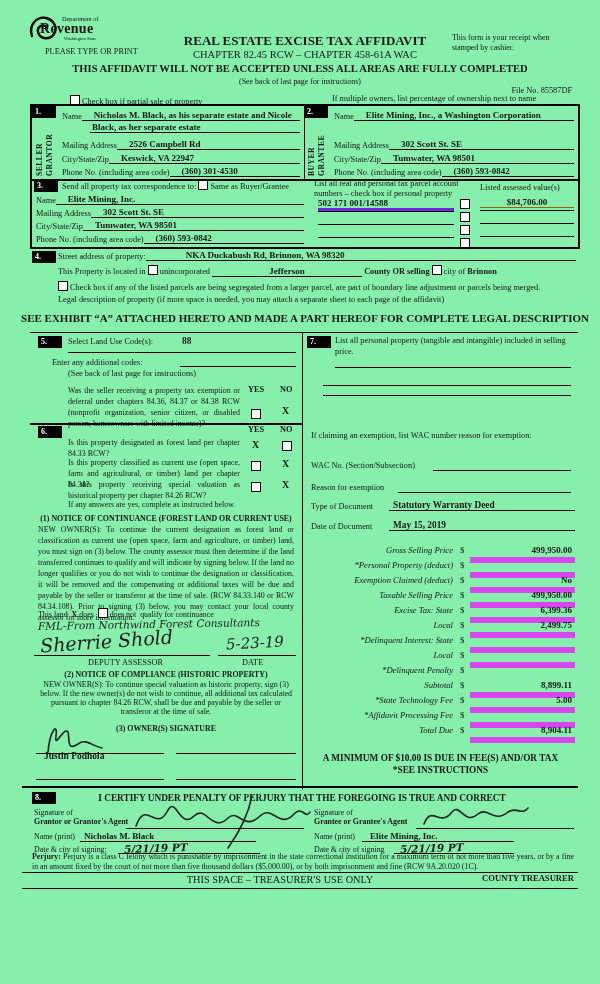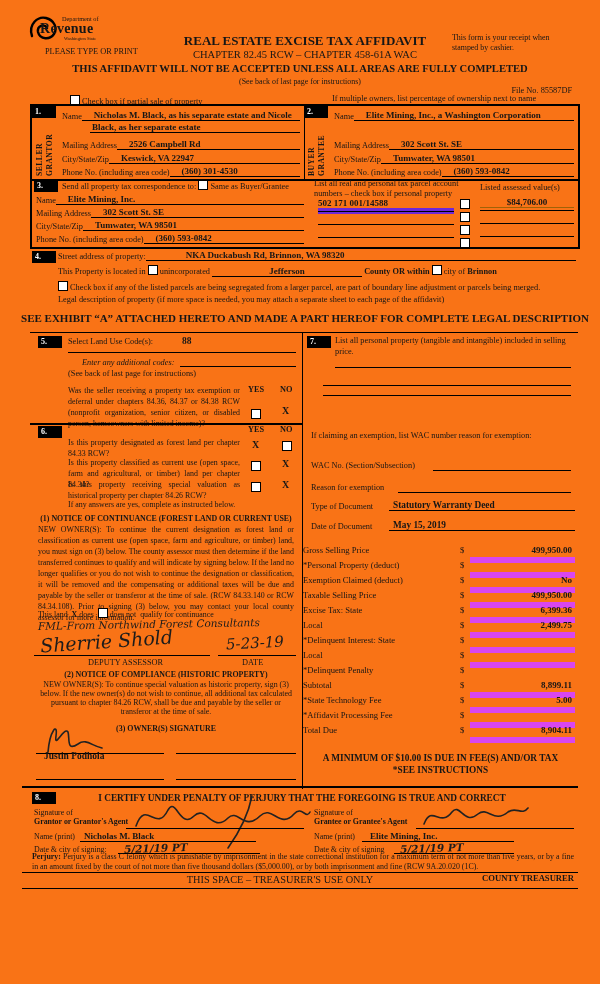--- a/index.html
+++ b/index.html
@@ -1,16 +1,16 @@
 <!DOCTYPE html>
 <html><head>
 <meta charset="utf-8">
 <style>
   html,body{margin:0;padding:0;background:#e8e8e8;}
-  .page{position:relative;width:600px;height:984px;background:#f97316;
+  .page{position:relative;width:600px;height:984px;background:#86efac;
         font-family:"Liberation Serif","DejaVu Serif",serif;color:#161616;
         font-size:9px;overflow:hidden;}
   .abs{position:absolute;}
   .b{font-weight:bold;}
   .ctr{text-align:center;}
   .sm{font-size:8.3px;}
   .xs{font-size:7.9px;}
   .numbox{position:absolute;background:#000;color:#fff;font-weight:bold;
           font-size:8px;padding:1px 5px 2px 3px;line-height:9px;}
   .cb{display:inline-block;width:8px;height:8px;border:1px solid #000;
@@ -20,21 +20,21 @@
   .hline{position:absolute;border-bottom:1px solid #000;height:0;}
   .hline2{position:absolute;border-bottom:2px solid #000;height:0;}
   .frow{position:absolute;display:flex;align-items:flex-end;}
   .frow .lab{white-space:nowrap;font-size:8.3px;}
   .frow .fl{flex:1;border-bottom:1px solid #000;font-weight:bold;font-size:9px;
             padding:0 4px 0 12px;white-space:nowrap;overflow:hidden;}
   .vlabel{position:absolute;writing-mode:vertical-rl;transform:rotate(180deg);
           font-size:7.6px;font-weight:bold;letter-spacing:.5px;line-height:10px;}
   .hand{font-style:italic;font-family:"DejaVu Serif",serif;color:#1c1c1c;}
   .mrow{position:absolute;left:0;width:276px;height:13px;}
-  .mrow .ml{position:absolute;left:0;width:150px;font-size:8.6px;}
+  .mrow .ml{position:absolute;left:0;width:150px;text-align:right;font-size:8.6px;font-style:italic;}
   .mrow .md{position:absolute;left:157px;font-size:8.6px;}
   .mrow .mline{position:absolute;left:167px;right:4px;border-bottom:6px solid #d946ef;
                text-align:right;font-weight:bold;font-size:9px;padding:0 3px 0 0;height:12px;}
   .mrow .noline{border-bottom:none;}
   .para{text-align:justify;line-height:11px;}
   svg.sig{position:absolute;overflow:visible;}
   svg.sig path{fill:none;stroke:#222;stroke-width:1.6;stroke-linecap:round;}
   .mono{font-family:"DejaVu Sans Mono","Liberation Mono",monospace;}
 </style>
 </head>
@@ -138,21 +138,21 @@
     <div class="frow" style="left:4px;top:56px;width:268px;">
       <span class="lab">Phone No. (including area code)</span>
       <span class="fl">(360) 593-0842</span>
     </div>
 
     <div class="abs sm" style="left:282px;top:2px;line-height:10px;">
       <div>List all real and personal tax parcel account</div>
       <div>numbers – check box if personal property</div>
     </div>
     <div class="abs sm" style="left:448px;top:6px;">Listed assessed value(s)</div>
-    <div class="abs b" style="left:286px;top:21px;width:136px;border-bottom:6px solid #6d28d9;font-size:9px;">502 171 001/14588</div>
+    <div class="abs b" style="left:286px;top:21px;width:136px;border-bottom:3px solid #6d28d9;font-size:9px;">502 171 001/14588</div>
     <div class="cbabs" style="left:428px;top:22px;"></div>
     <div class="abs b ctr" style="left:448px;top:20px;width:94px;border-bottom:1px solid #a16207;font-size:9px;">$84,706.00</div>
     <div class="hline" style="left:286px;top:34px;width:136px;"></div>
     <div class="cbabs" style="left:428px;top:35px;"></div>
     <div class="hline" style="left:448px;top:33px;width:94px;"></div>
     <div class="hline" style="left:286px;top:47px;width:136px;"></div>
     <div class="cbabs" style="left:428px;top:48px;"></div>
     <div class="hline" style="left:448px;top:46px;width:94px;"></div>
     <div class="hline" style="left:286px;top:60px;width:136px;"></div>
     <div class="cbabs" style="left:428px;top:61px;"></div>
@@ -163,39 +163,39 @@
     <div class="numbox" style="left:2px;top:1px;width:16px;">4.</div>
     <div class="frow" style="left:28px;top:0;width:518px;">
       <span class="lab">Street address of property:</span>
       <span class="fl" style="padding-left:40px;">NKA Duckabush Rd, Brinnon, WA  98320</span>
     </div>
     <div class="abs sm" style="left:28px;top:15px;width:520px;">
       <span>This Property is located in</span>
       <span class="cb"></span>
       <span>unincorporated</span>
       <span class="b ctr" style="display:inline-block;width:150px;border-bottom:1px solid #000;font-size:9px;">Jefferson</span>
-      <span class="b">County OR  within</span>
+      <span class="b">County OR  selling</span>
       <span class="cb"></span>
       <span>city of</span>
       <span class="b">Brinnon</span>
     </div>
     <div class="abs sm" style="left:28px;top:31px;width:520px;">
       <span class="cb"></span>
       <span>Check box if any of the listed parcels are being segregated from a larger parcel, are part of boundary line adjustment or parcels being merged.</span>
     </div>
     <div class="abs sm" style="left:28px;top:45px;width:520px;">Legal description of property (if more space is needed, you may attach a separate sheet to each page of the affidavit)</div>
     <div class="abs ctr b" style="left:-10px;top:62px;width:570px;font-size:11px;">SEE EXHIBIT “A” ATTACHED HERETO AND MADE A PART HEREOF FOR COMPLETE LEGAL DESCRIPTION</div>
   </div>
 
   <div class="abs" style="left:30px;top:332px;width:272px;height:456px;border-top:1.5px solid #000;border-right:1.5px solid #000;">
     <div class="numbox" style="left:8px;top:3px;width:16px;">5.</div>
     <div class="abs sm" style="left:38px;top:4px;">Select Land Use Code(s):</div>
     <div class="abs b" style="left:152px;top:3px;font-size:9.5px;">88</div>
     <div class="hline" style="left:38px;top:19px;width:228px;"></div>
-    <div class="abs sm" style="left:52px;top:25px;font-style:italic;">Enter any additional codes:</div>
+    <div class="abs sm" style="left:22px;top:25px;">Enter any additional codes:</div>
     <div class="hline" style="left:150px;top:33px;width:116px;"></div>
     <div class="abs sm" style="left:38px;top:36px;">(See back of last page for instructions)</div>
     <div class="abs xs para" style="left:38px;top:52px;width:172px;">Was the seller receiving a property tax exemption or deferral under chapters 84.36, 84.37 or 84.38 RCW (nonprofit organization, senior citizen, or disabled person, homeowners with limited income)?</div>
     <div class="abs sm b" style="left:218px;top:52px;">YES</div>
     <div class="abs sm b" style="left:250px;top:52px;">NO</div>
     <div class="cbabs" style="left:221px;top:76px;"></div>
     <div class="xm" style="left:252px;top:72px;">X</div>
 
     <div class="hline2" style="left:0;top:90px;width:272px;"></div>
     <div class="numbox" style="left:8px;top:93px;width:16px;">6.</div>

